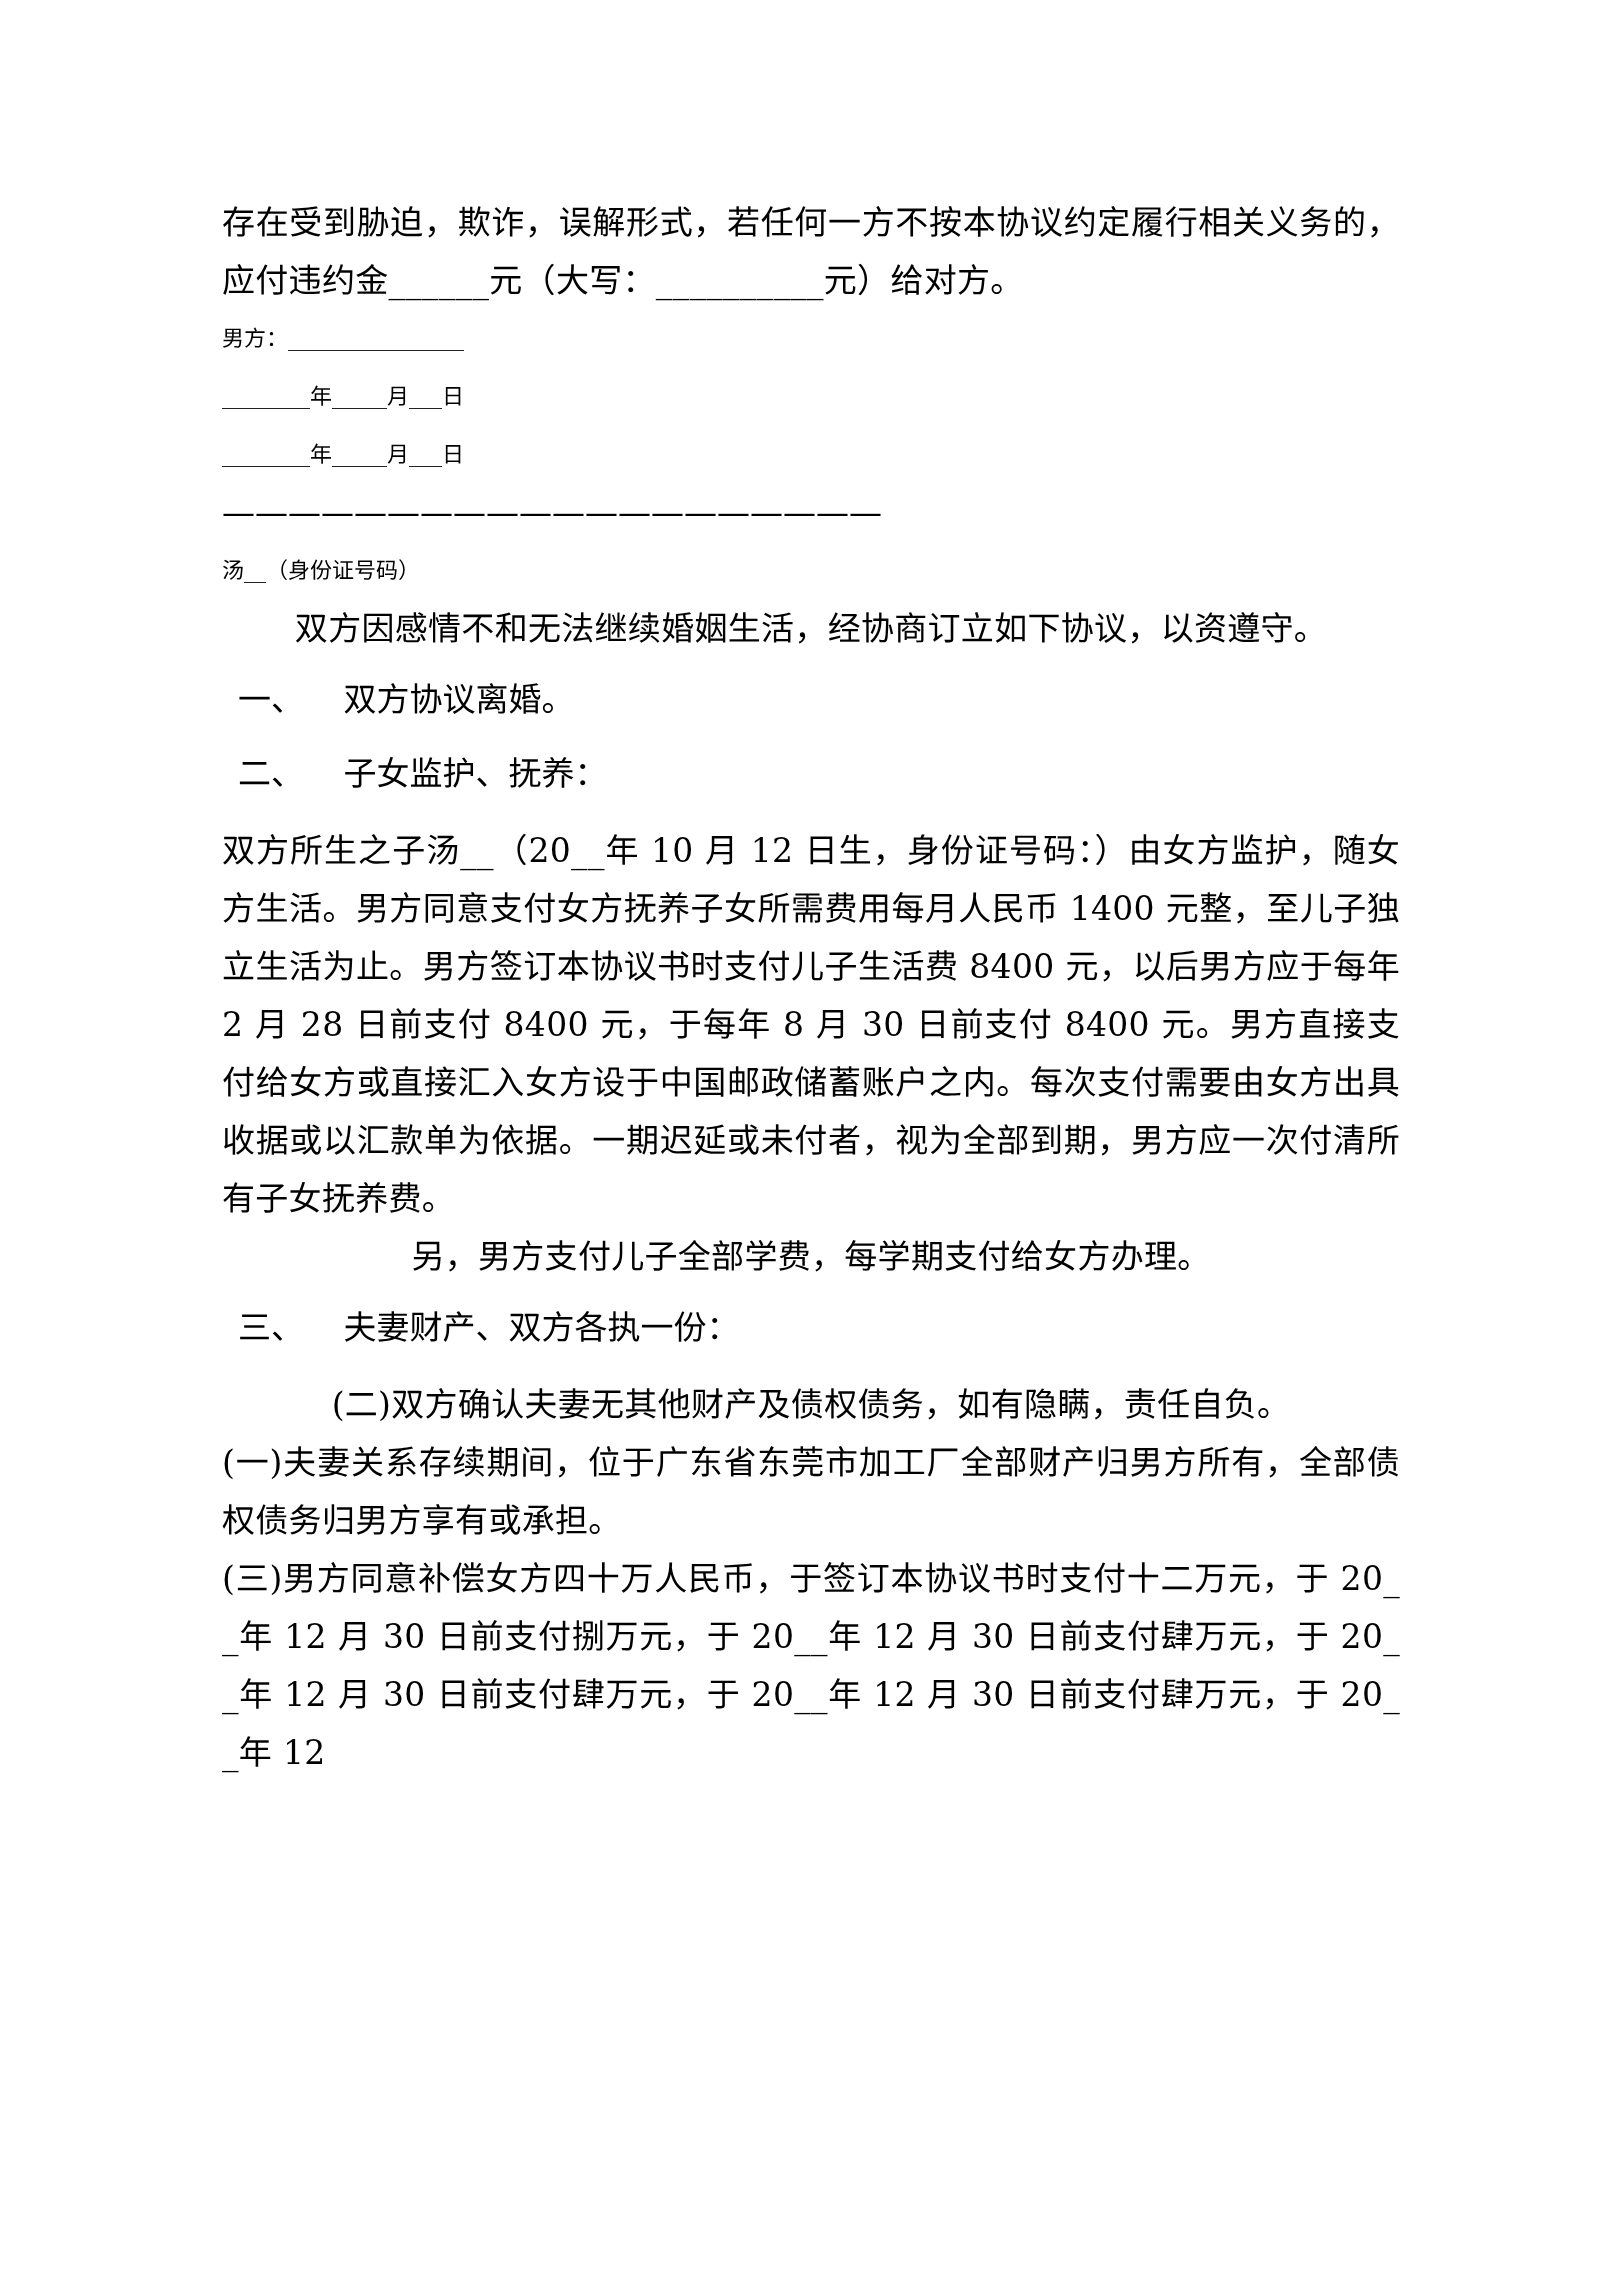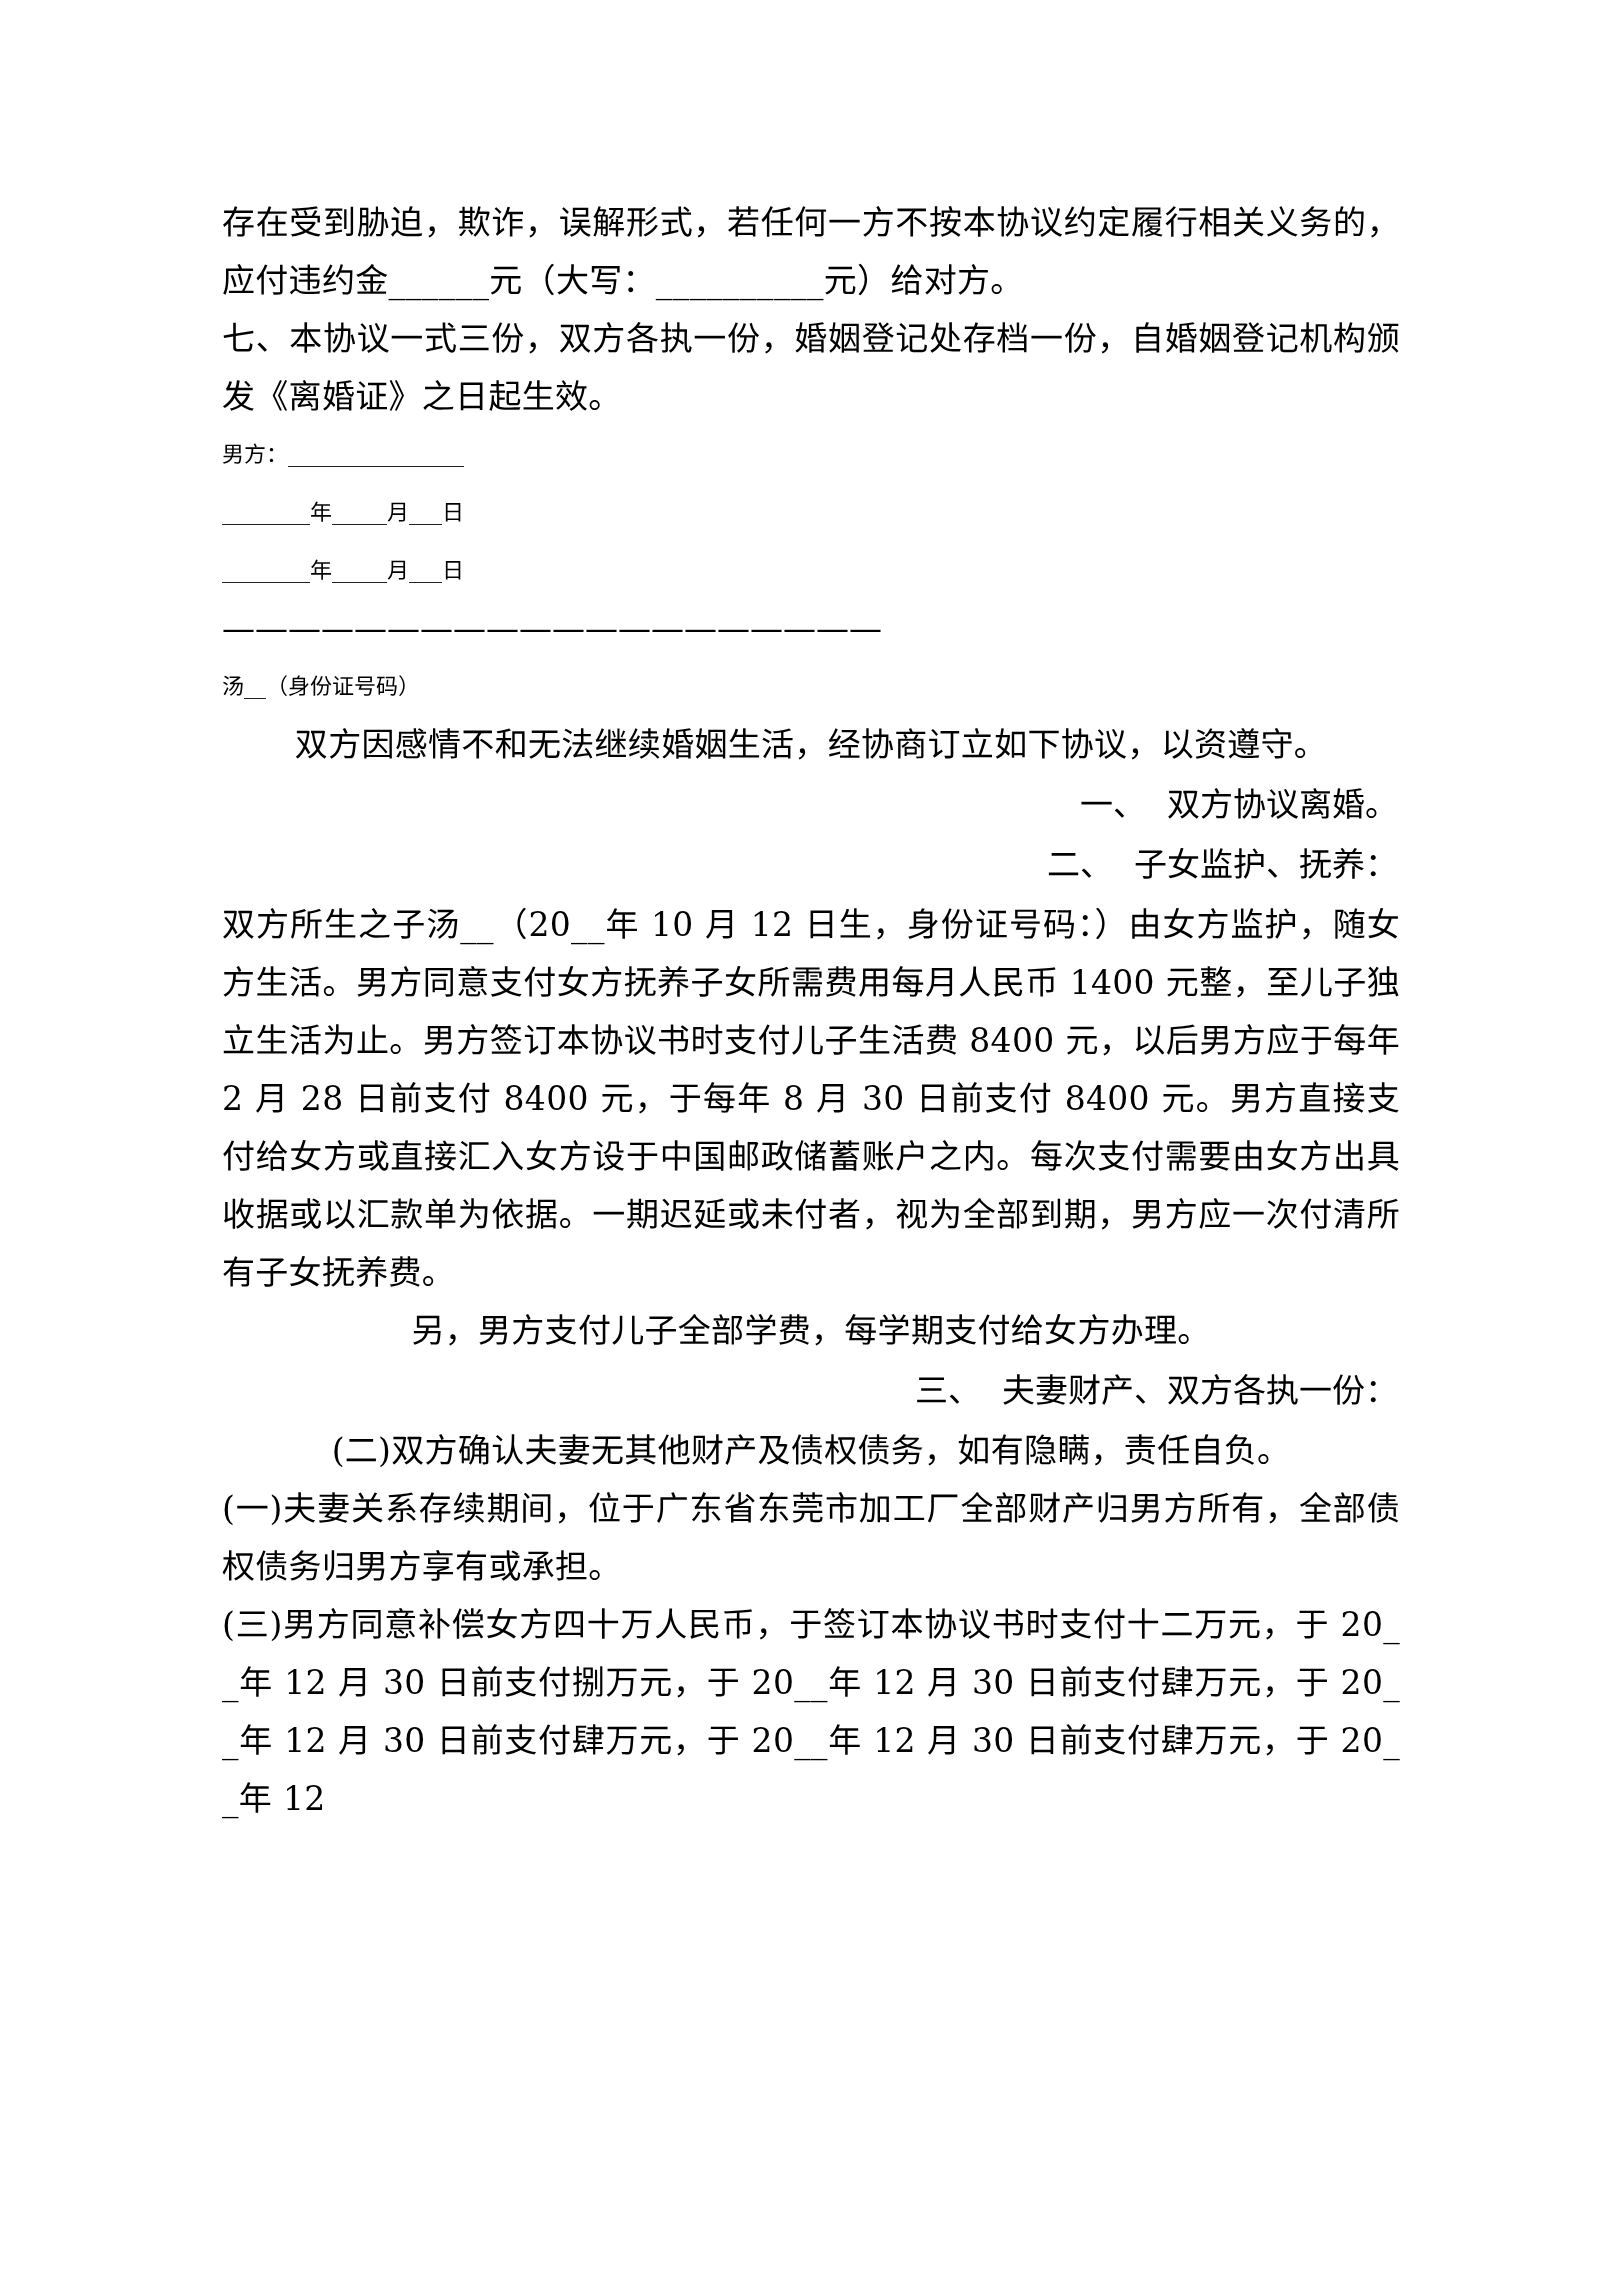--- a/index.html
+++ b/index.html
@@ -43,23 +43,24 @@
 
   
   .para.nojust {
     text-align: center;
   }
 
   
   .clause {
     font-size: 33px;
     line-height: 58px;
-    text-align: right;
-    margin: 2px;
+    text-align: left;
+    margin: 16px;
     white-space: pre;
+    font-family: Liberation Mono, monospace;
   }
 
   
   .sig {
     font-size: 22px;
     line-height: 58px;
     text-align: left;
     margin: 0;
     white-space: pre;
   }
@@ -75,21 +76,20 @@
   }
 </style>
 </head>
 <body>
 
 <div class="page">
   <div class="doc-body">
 
     <p class="para">存在受到胁迫，欺诈，误解形式，若任何一方不按本协议约定履行相关义务的，应付违约金______元（大写：__________元）给对方。</p>
 
-    <p class="para">七、本协议一式三份，双方各执一份，婚姻登记处存档一份，自婚姻登记机构颁发《离婚证》之日起生效。</p>
 
     <p class="sig">男方：________________</p>
 
     <p class="sig">________年_____月___日</p>
 
 
     <p class="sig">________年_____月___日</p>
 
     <p class="divider">————————————————————</p>
 

